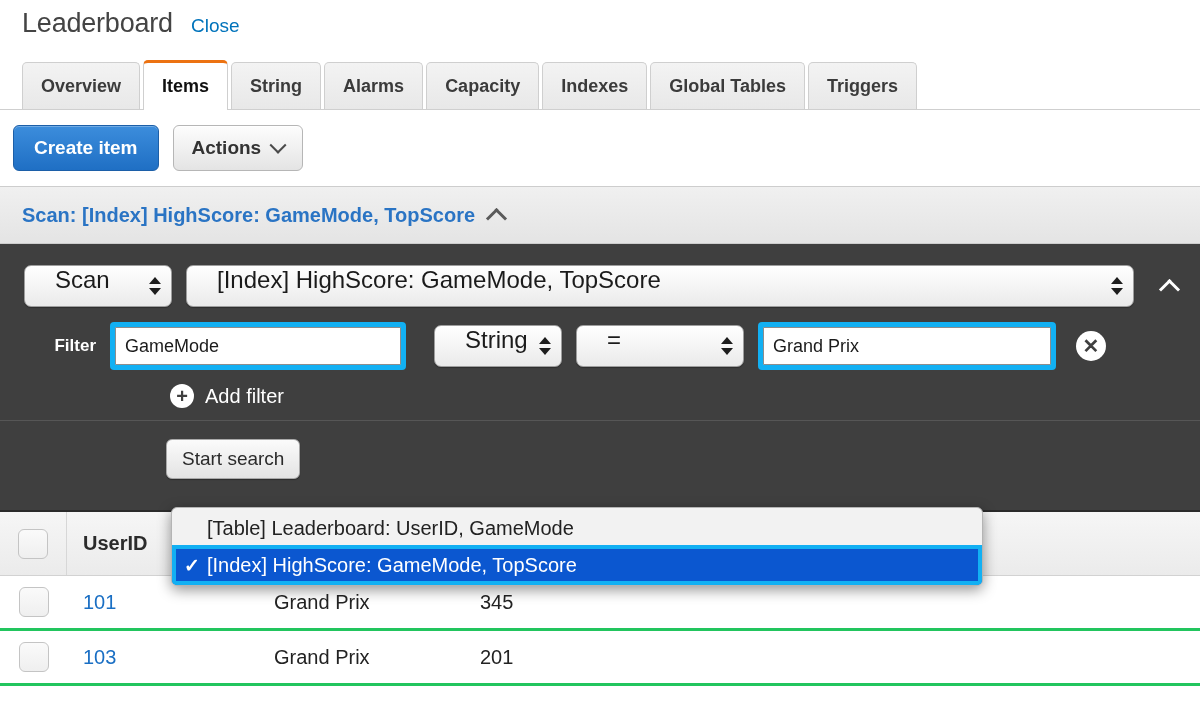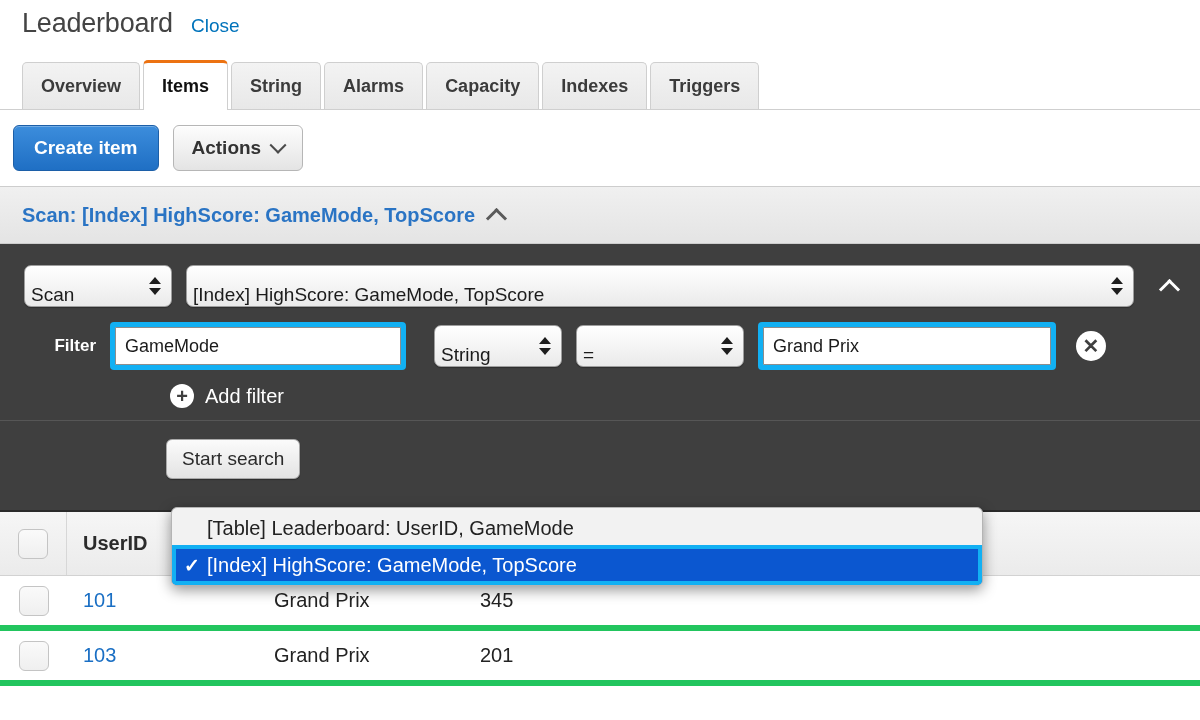--- a/index.html
+++ b/index.html
@@ -149,27 +149,27 @@
   .filter-row {
     display: flex;
     align-items: center;
     height: 52px;
     padding-left: 24px;
     gap: 14px;
   }
   .select-ctl {
     position: relative;
     display: flex;
-    align-items: flex-end;
+    align-items: flex-start;
     background: linear-gradient(to bottom, #ffffff 0%, #eaeaea 100%);
     border: 1px solid #9e9e9e;
     border-radius: 7px;
-    font-size: 19px;
+    font-size: 24px;
     color: #1b1b1b;
-    padding: 0 34px 0 6px;
+    padding: 0 34px 0 30px;
     height: 42px;
     cursor: pointer;
     box-shadow: 0 1px 1px rgba(0,0,0,0.28);
     white-space: nowrap;
   }
   .stepper {
     position: absolute;
     right: 10px; top: 50%;
     transform: translateY(-50%);
     display: flex;
@@ -362,21 +362,21 @@
     justify-content: center;
     font-family: "Liberation Serif", serif;
     margin-left: 8px;
     flex: none;
   }
   .head-label { display: flex; align-items: center; }
 
   .res-row {
     display: flex;
     height: 55px;
-    border-bottom: 6px solid #22c55e;
+    border-bottom: 3px solid #22c55e;
   }
   .res-row .cell { color: #232323; }
   .link-cell { color: #1a6fc4 !important; cursor: pointer; }
   .checkbox {
     width: 30px; height: 30px;
     background: linear-gradient(to bottom, #fafafa 0%, #efefef 100%);
     border: 1px solid #c4c4c4;
     border-radius: 6px;
     cursor: pointer;
   }
@@ -400,20 +400,23 @@
       <span>String</span>
     </div>
   <div class="tab">
       <span>Alarms</span>
     </div>
   <div class="tab">
       <span>Capacity</span>
     </div>
   <div class="tab">
       <span>Indexes</span>
+    </div>
+  <div class="tab">
+      <span>Global Tables</span>
     </div>
   <div class="tab">
       <span>Triggers</span>
     </div>
 </div>
 
 <div class="action-bar">
   <div class="btn btn-primary">
     <span>Create item</span>
   </div>

